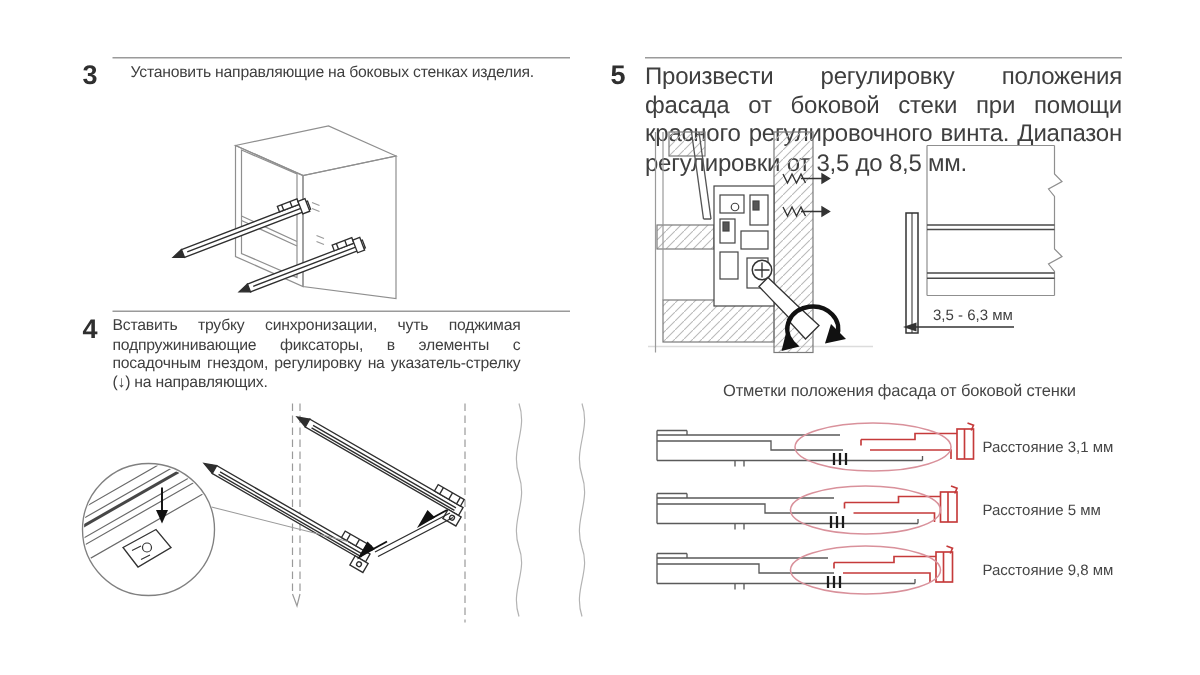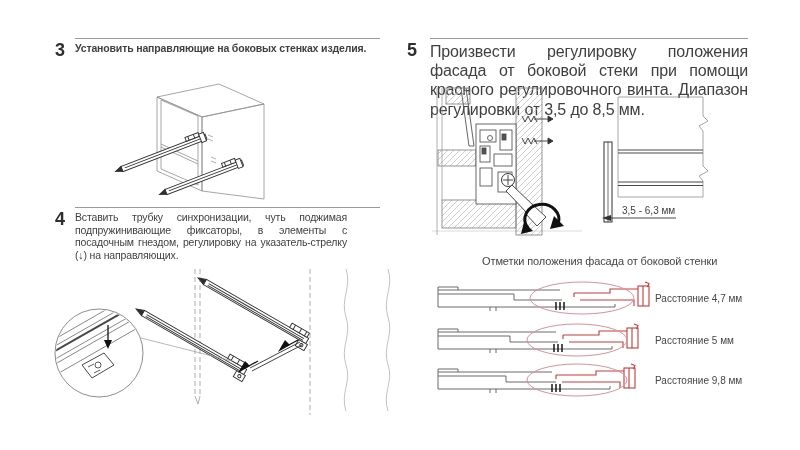--- a/index.html
+++ b/index.html
@@ -17,21 +17,21 @@
   .g-line{stroke:#8f8f8f;stroke-width:0.8;fill:none;}
   .d-line{stroke:#2e2e2e;stroke-width:0.9;fill:none;}
 </style>
 </head>
 <body>
 
 <div class="page">
 
   <div class="rule" style="left:75px;top:38px;width:305px;"></div>
   <div class="step-num" style="left:55px;top:41px;">3</div>
-  <div class="step-text" style="left:75px;top:42px;width:300px;font-weight:bold;">Установить направляющие на боковых стенках изделия.</div>
+  <div class="step-text" style="left:87px;top:42px;width:300px;">Установить направляющие на боковых стенках изделия.</div>
 
   <svg style="left:60px;top:78px;" width="300" height="132" viewBox="0 0 300 132">
     <g class="g-line">
       <path d="M97,19 L159,6 L204,26 L142,39 Z"></path>
       <path d="M97,19 L142,39 L142,113 L97,93 Z"></path>
       <path d="M142,39 L204,26 L204,121 L142,113 Z"></path>
       <path d="M101,22 L138,38 L138,107 L101,91 Z"></path>
       <path d="M101,66 L138,83 M101,69 L138,86"></path>
     </g>
     <g stroke="#9a9a9a" stroke-width="0.8">
@@ -206,21 +206,21 @@
     <g stroke="#1a1a1a" stroke-width="1.5">
       <path d="M126,22 V30 M130,22 V30 M134,22 V30"></path>
     </g>
     <g transform="translate(12,0)" stroke="#c53a3a" stroke-width="1.1" fill="none">
       <path d="M132,13 H168 V9 H196 M132,13 V17 M138,20 H192 V26"></path>
       <rect x="196" y="6" width="11" height="20"></rect>
       <path d="M201,6 V26 M203,2 l4,1.5 l-1.5,3.5"></path>
     </g>
     <ellipse cx="152" cy="18" rx="52" ry="16" stroke="#d9919b" stroke-width="1" fill="none"></ellipse>
   </svg>
-  <div class="row-label" style="left:655px;top:293px;">Расстояние 4,7 мм</div>
+  <div class="row-label" style="left:655px;top:293px;">Расстояние 3,1 мм</div>
 
   <svg style="left:430px;top:322px;" width="222" height="40" viewBox="0 0 222 40">
     <g stroke="#5a5a5a" stroke-width="0.9" fill="none">
       <path d="M8,10 H126 M8,14 H76 M8,7 H28 M28,7 V10 M8,7 V27"></path>
       <path d="M76,14 h4 v6 h20 M100,20 H128 M8,27 H182 M60,27 V31 M66,27 V31 M182,27 V24"></path>
     </g>
     <g stroke="#1a1a1a" stroke-width="1.5">
       <path d="M124,22 V30 M128,22 V30 M132,22 V30"></path>
     </g>
     <g transform="translate(1,0)" stroke="#c53a3a" stroke-width="1.1" fill="none">

